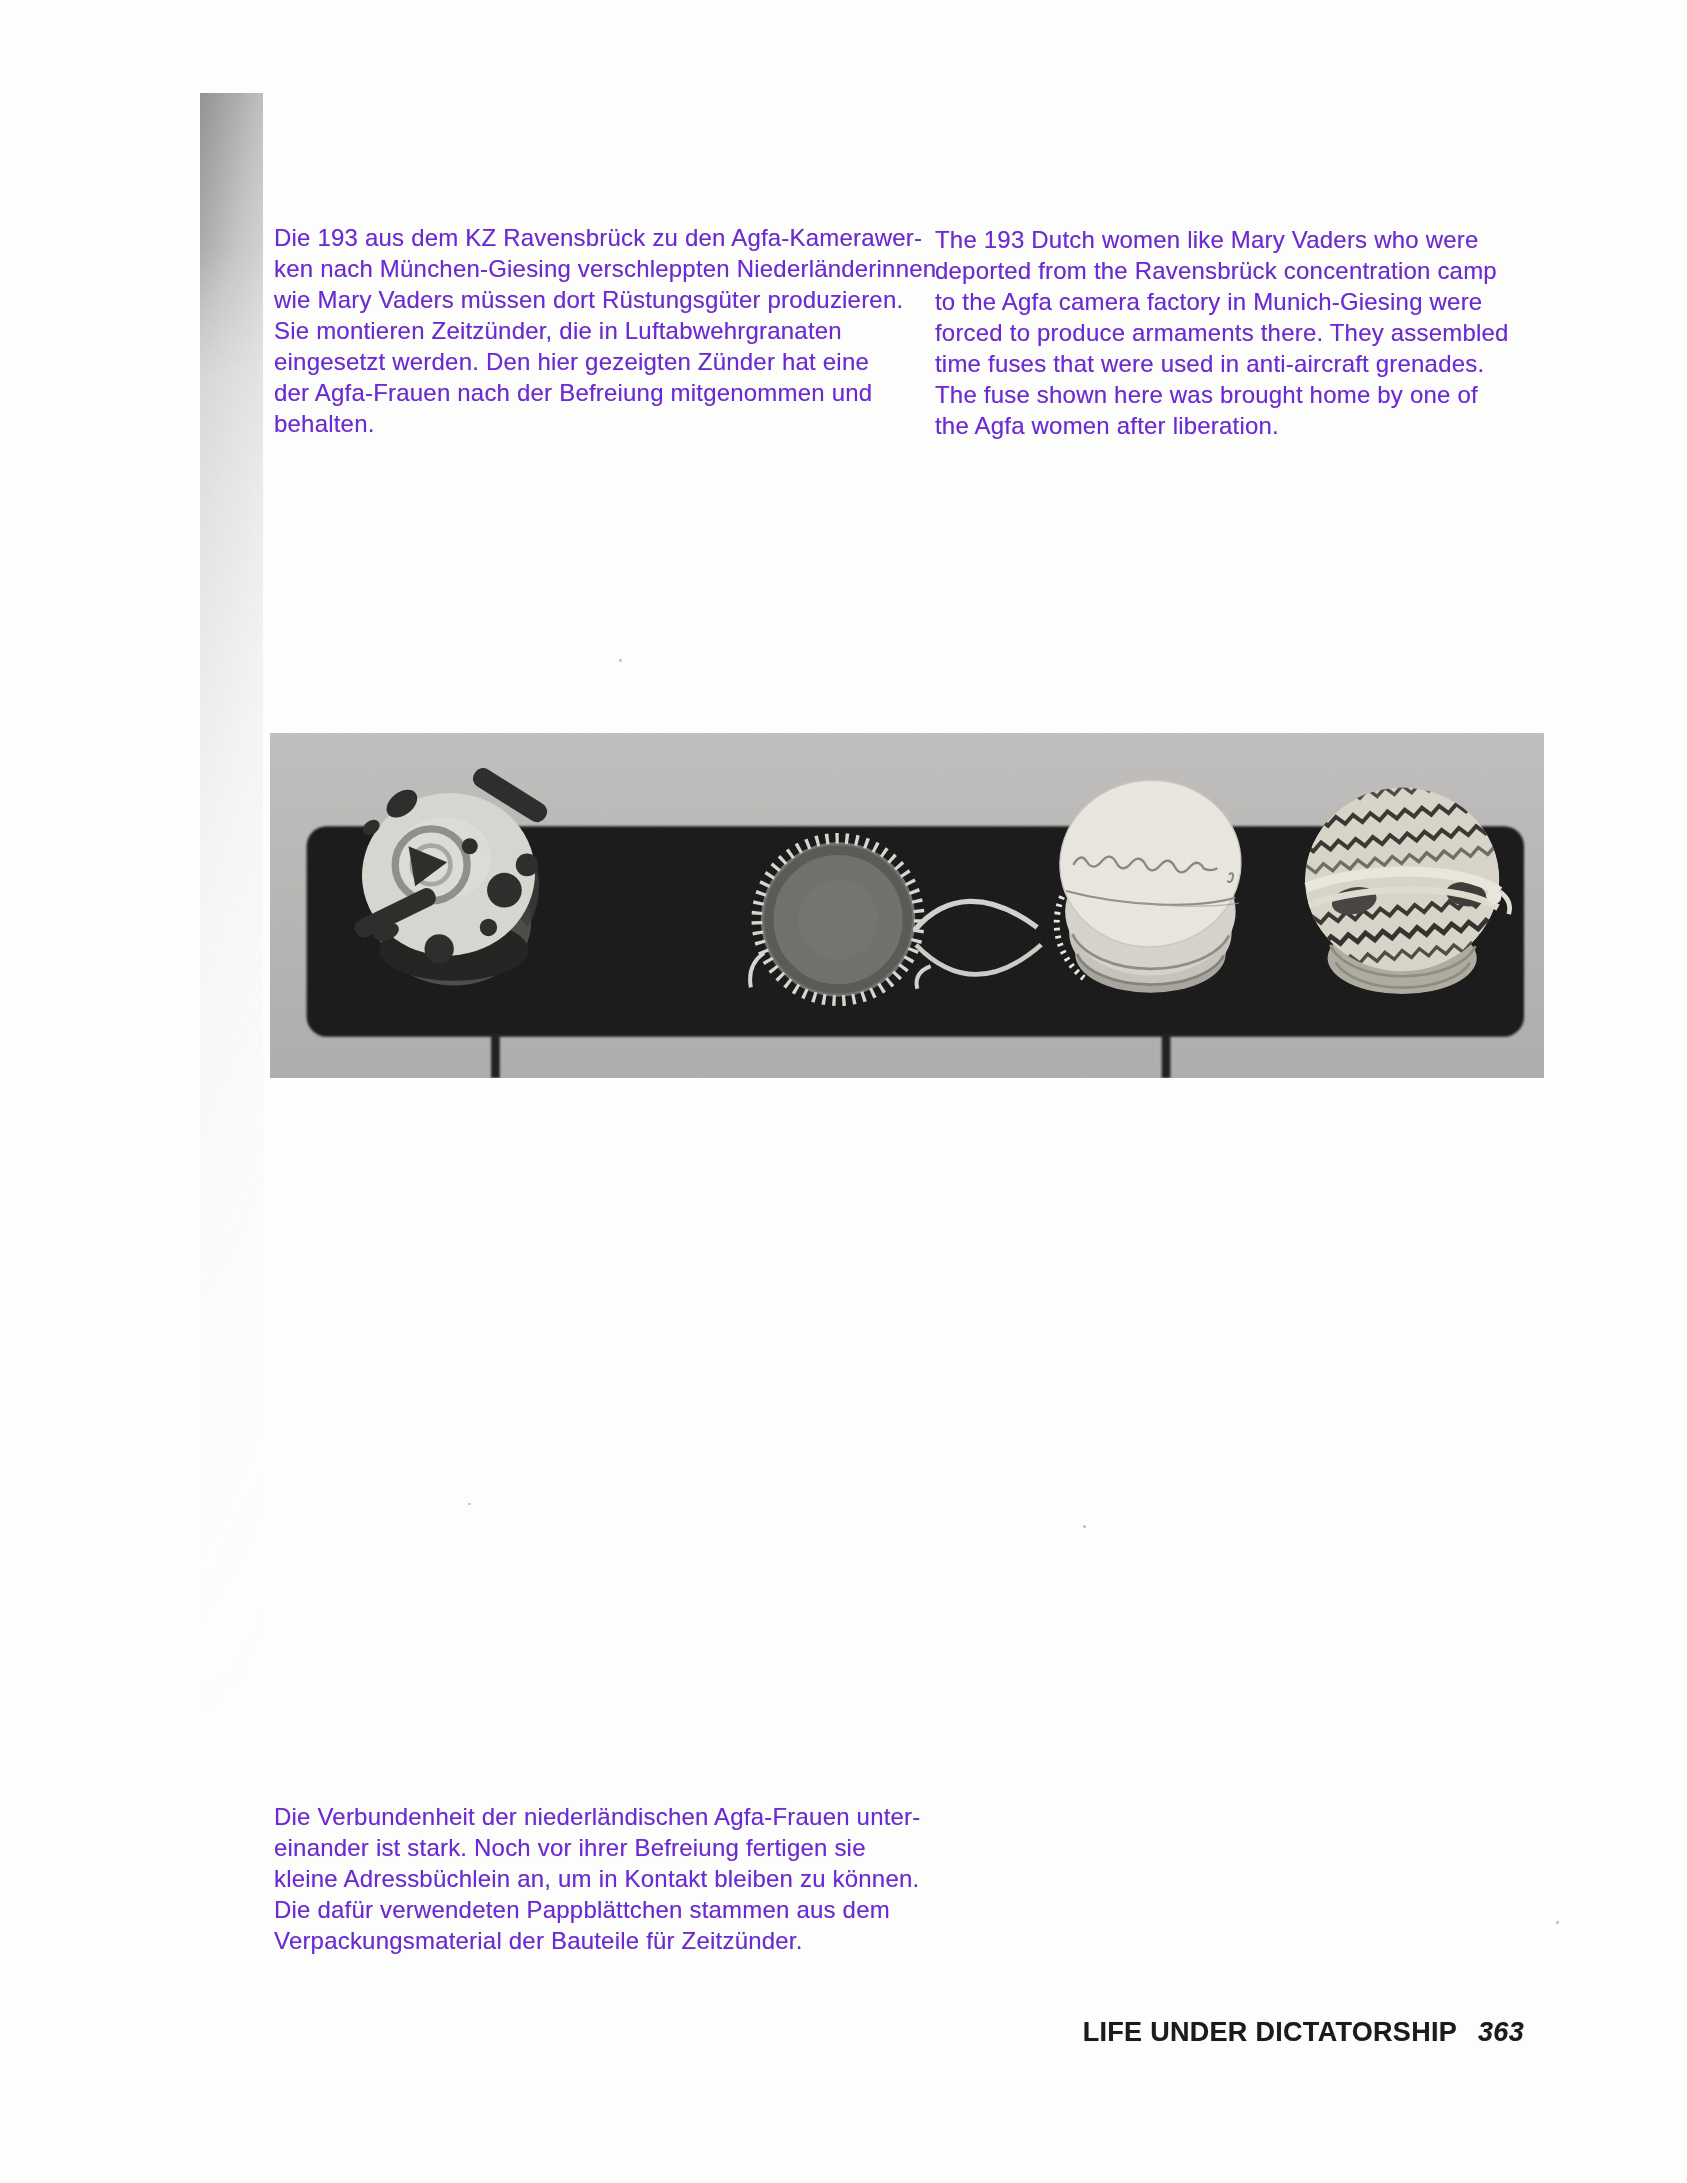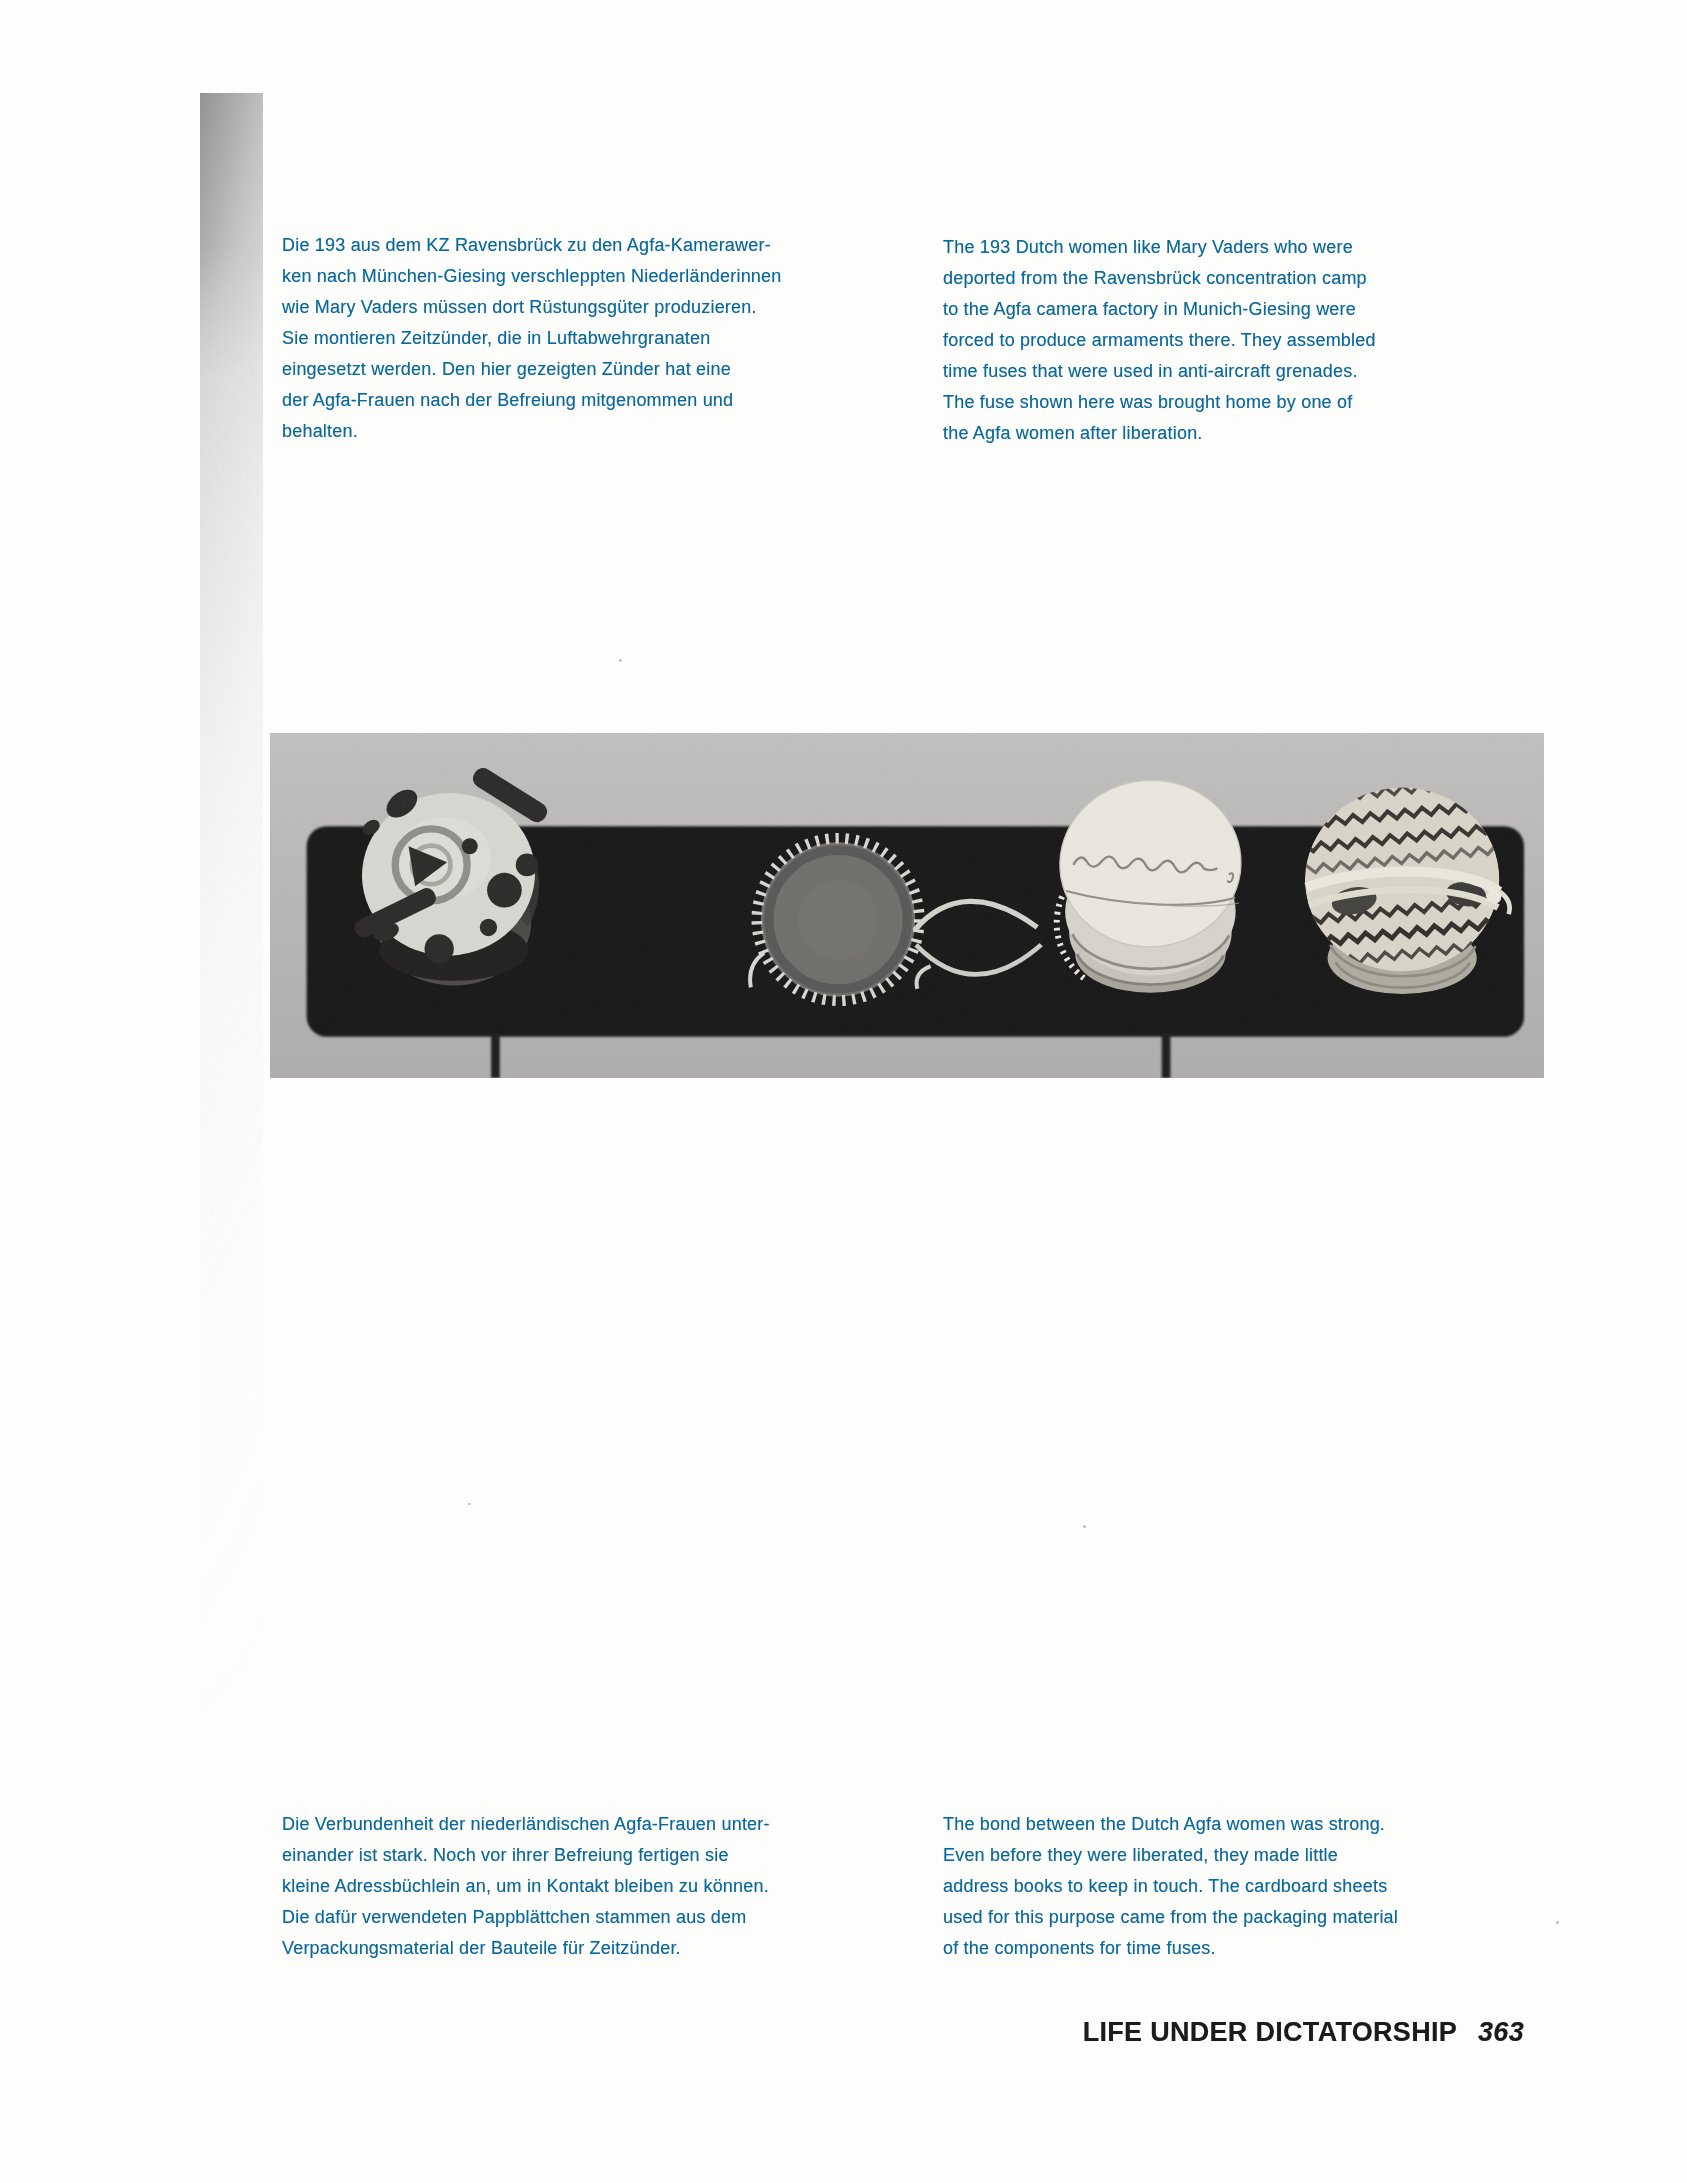--- a/index.html
+++ b/index.html
@@ -18,23 +18,23 @@
     -webkit-mask-image:linear-gradient(to bottom, rgba(0,0,0,.95), rgba(0,0,0,.6) 22%, rgba(0,0,0,.3) 48%, rgba(0,0,0,.14) 72%, transparent);
             mask-image:linear-gradient(to bottom, rgba(0,0,0,.95), rgba(0,0,0,.6) 22%, rgba(0,0,0,.3) 48%, rgba(0,0,0,.14) 72%, transparent);
   }
   .edge-shadow-top{
     position:absolute;left:200px;top:93px;width:63px;height:280px;
     background:linear-gradient(100deg, rgba(110,110,110,.5), rgba(160,160,160,.3) 55%, rgba(210,210,210,.08));
     -webkit-mask-image:linear-gradient(to bottom, black 55%, transparent);
             mask-image:linear-gradient(to bottom, black 55%, transparent);
   }
   .para{
-    position:absolute;margin:16px;
-    font-size:18px;line-height:31px;letter-spacing:0.2px;
-    color:#0369a1;white-space:pre;
+    position:absolute;margin:8px;
+    font-size:24px;line-height:31px;letter-spacing:0.2px;
+    color:#6d28d9;white-space:pre;
     text-shadow:0 0 0.7px rgba(40,40,40,.35);
   }
   .intro-german{left:266px;top:214px;width:639px;}
   .intro-english{left:927px;top:216px;width:639px;}
   .caption-left{left:266px;top:1111px;width:413px;}
   .caption-right{left:736px;top:1111px;width:826px;}
   .body-german{left:266px;top:1793px;width:653px;}
   .body-english{left:927px;top:1793px;width:653px;}
   .photo{
     position:absolute;left:270px;top:733px;width:1274px;height:345px;
@@ -188,25 +188,20 @@
       <rect x="0" y="0" width="1913" height="518" filter="url(#grain)" opacity="0.5"></rect>
     </svg>
   </figure>
 
 
   <p class="para body-german">Die Verbundenheit der niederländischen Agfa-Frauen unter-
 einander ist stark. Noch vor ihrer Befreiung fertigen sie
 kleine Adressbüchlein an, um in Kontakt bleiben zu können.
 Die dafür verwendeten Pappblättchen stammen aus dem
 Verpackungsmaterial der Bauteile für Zeitzünder.</p>
-  <p class="para body-english">The bond between the Dutch Agfa women was strong.
-Even before they were liberated, they made little
-address books to keep in touch. The cardboard sheets
-used for this purpose came from the packaging material
-of the components for time fuses.</p>
 
   <div class="footer">
     <span>LIFE UNDER DICTATORSHIP</span><span class="pagenum">363</span>
   </div>
 
   <div class="speck s1"></div>
   <div class="speck s2"></div>
   <div class="speck s3"></div>
   <div class="speck s4"></div>
 

